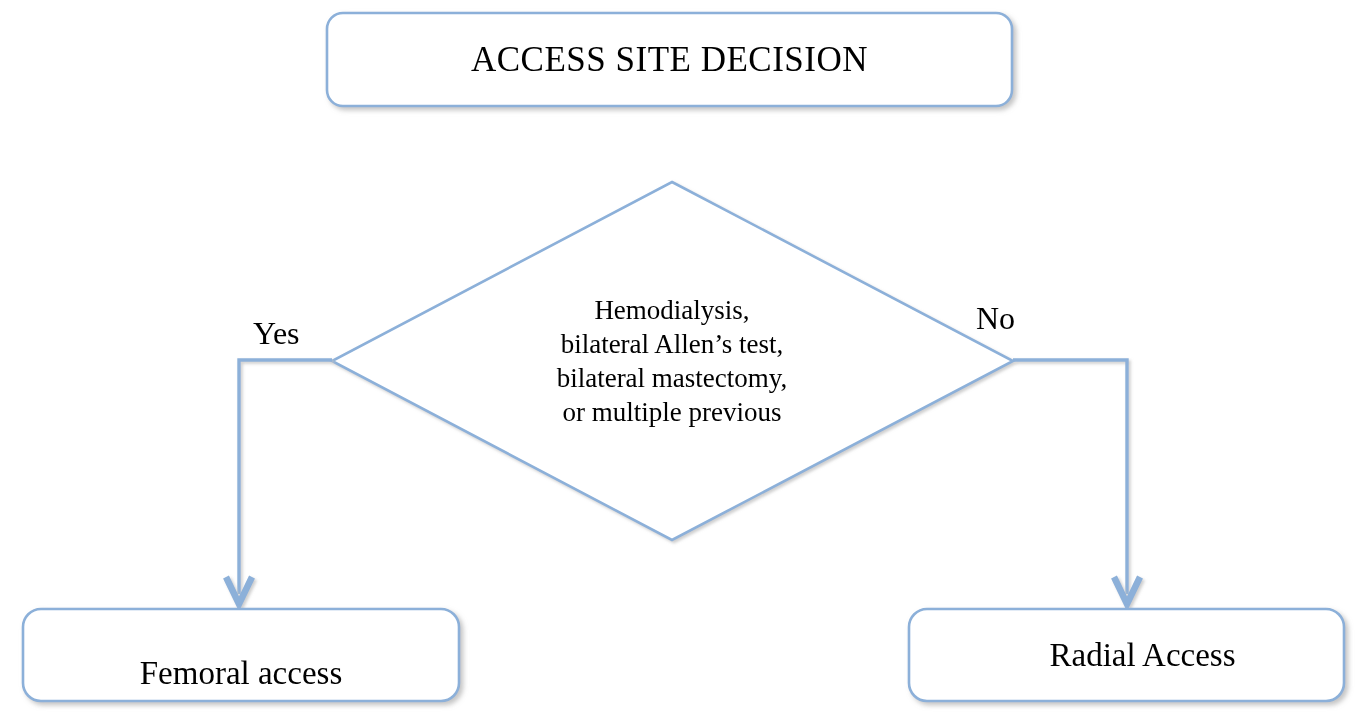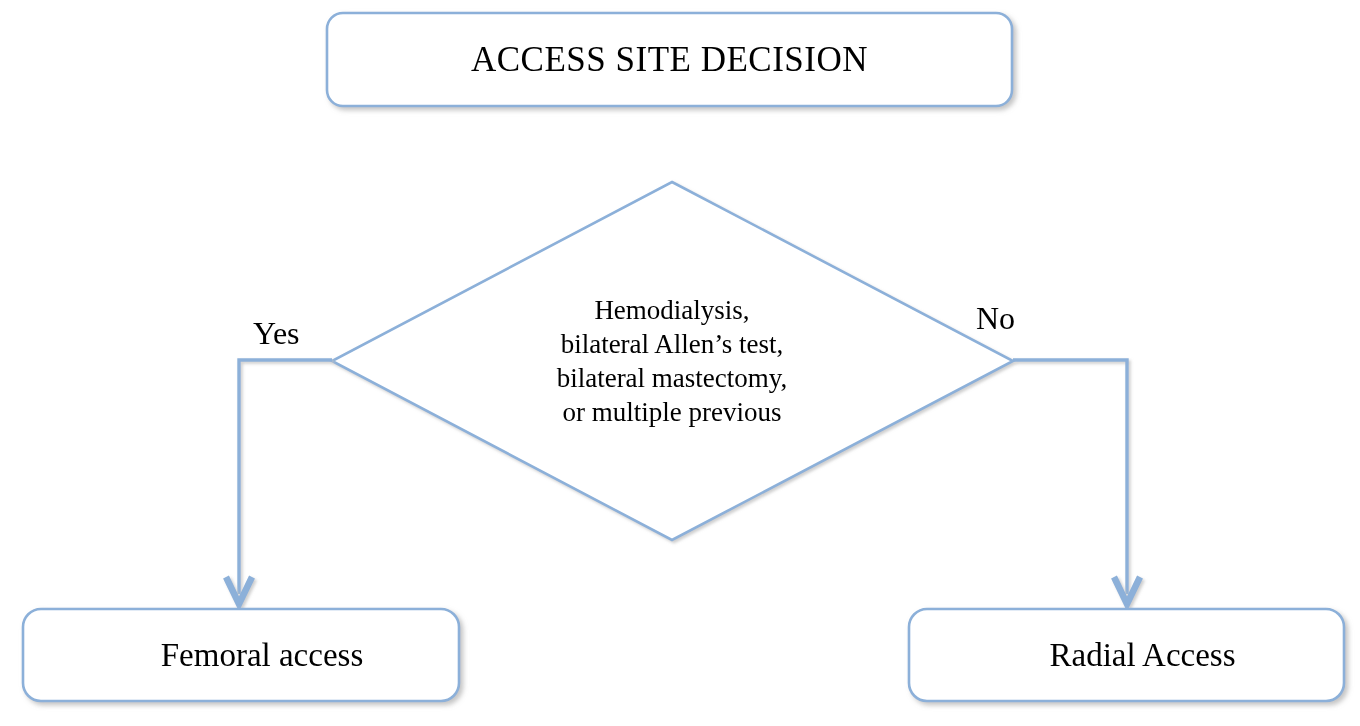--- a/index.html
+++ b/index.html
@@ -54,25 +54,24 @@
     width: 440px;
     height: 212px;
     font-size: 27px;
     line-height: 34px;
     flex-direction: column;
   }
   #decision-label span { display: block; }
   
   #left-box-label {
     left: 22px;
-    top: 608px;
+    top: 626px;
     width: 438px;
     height: 94px;
     font-size: 33px;
-    margin-left: 21px;
   }
   #right-box-label {
     left: 908px;
     top: 608px;
     width: 437px;
     height: 94px;
     font-size: 33px;
     padding-left: 16px;
   }
   

